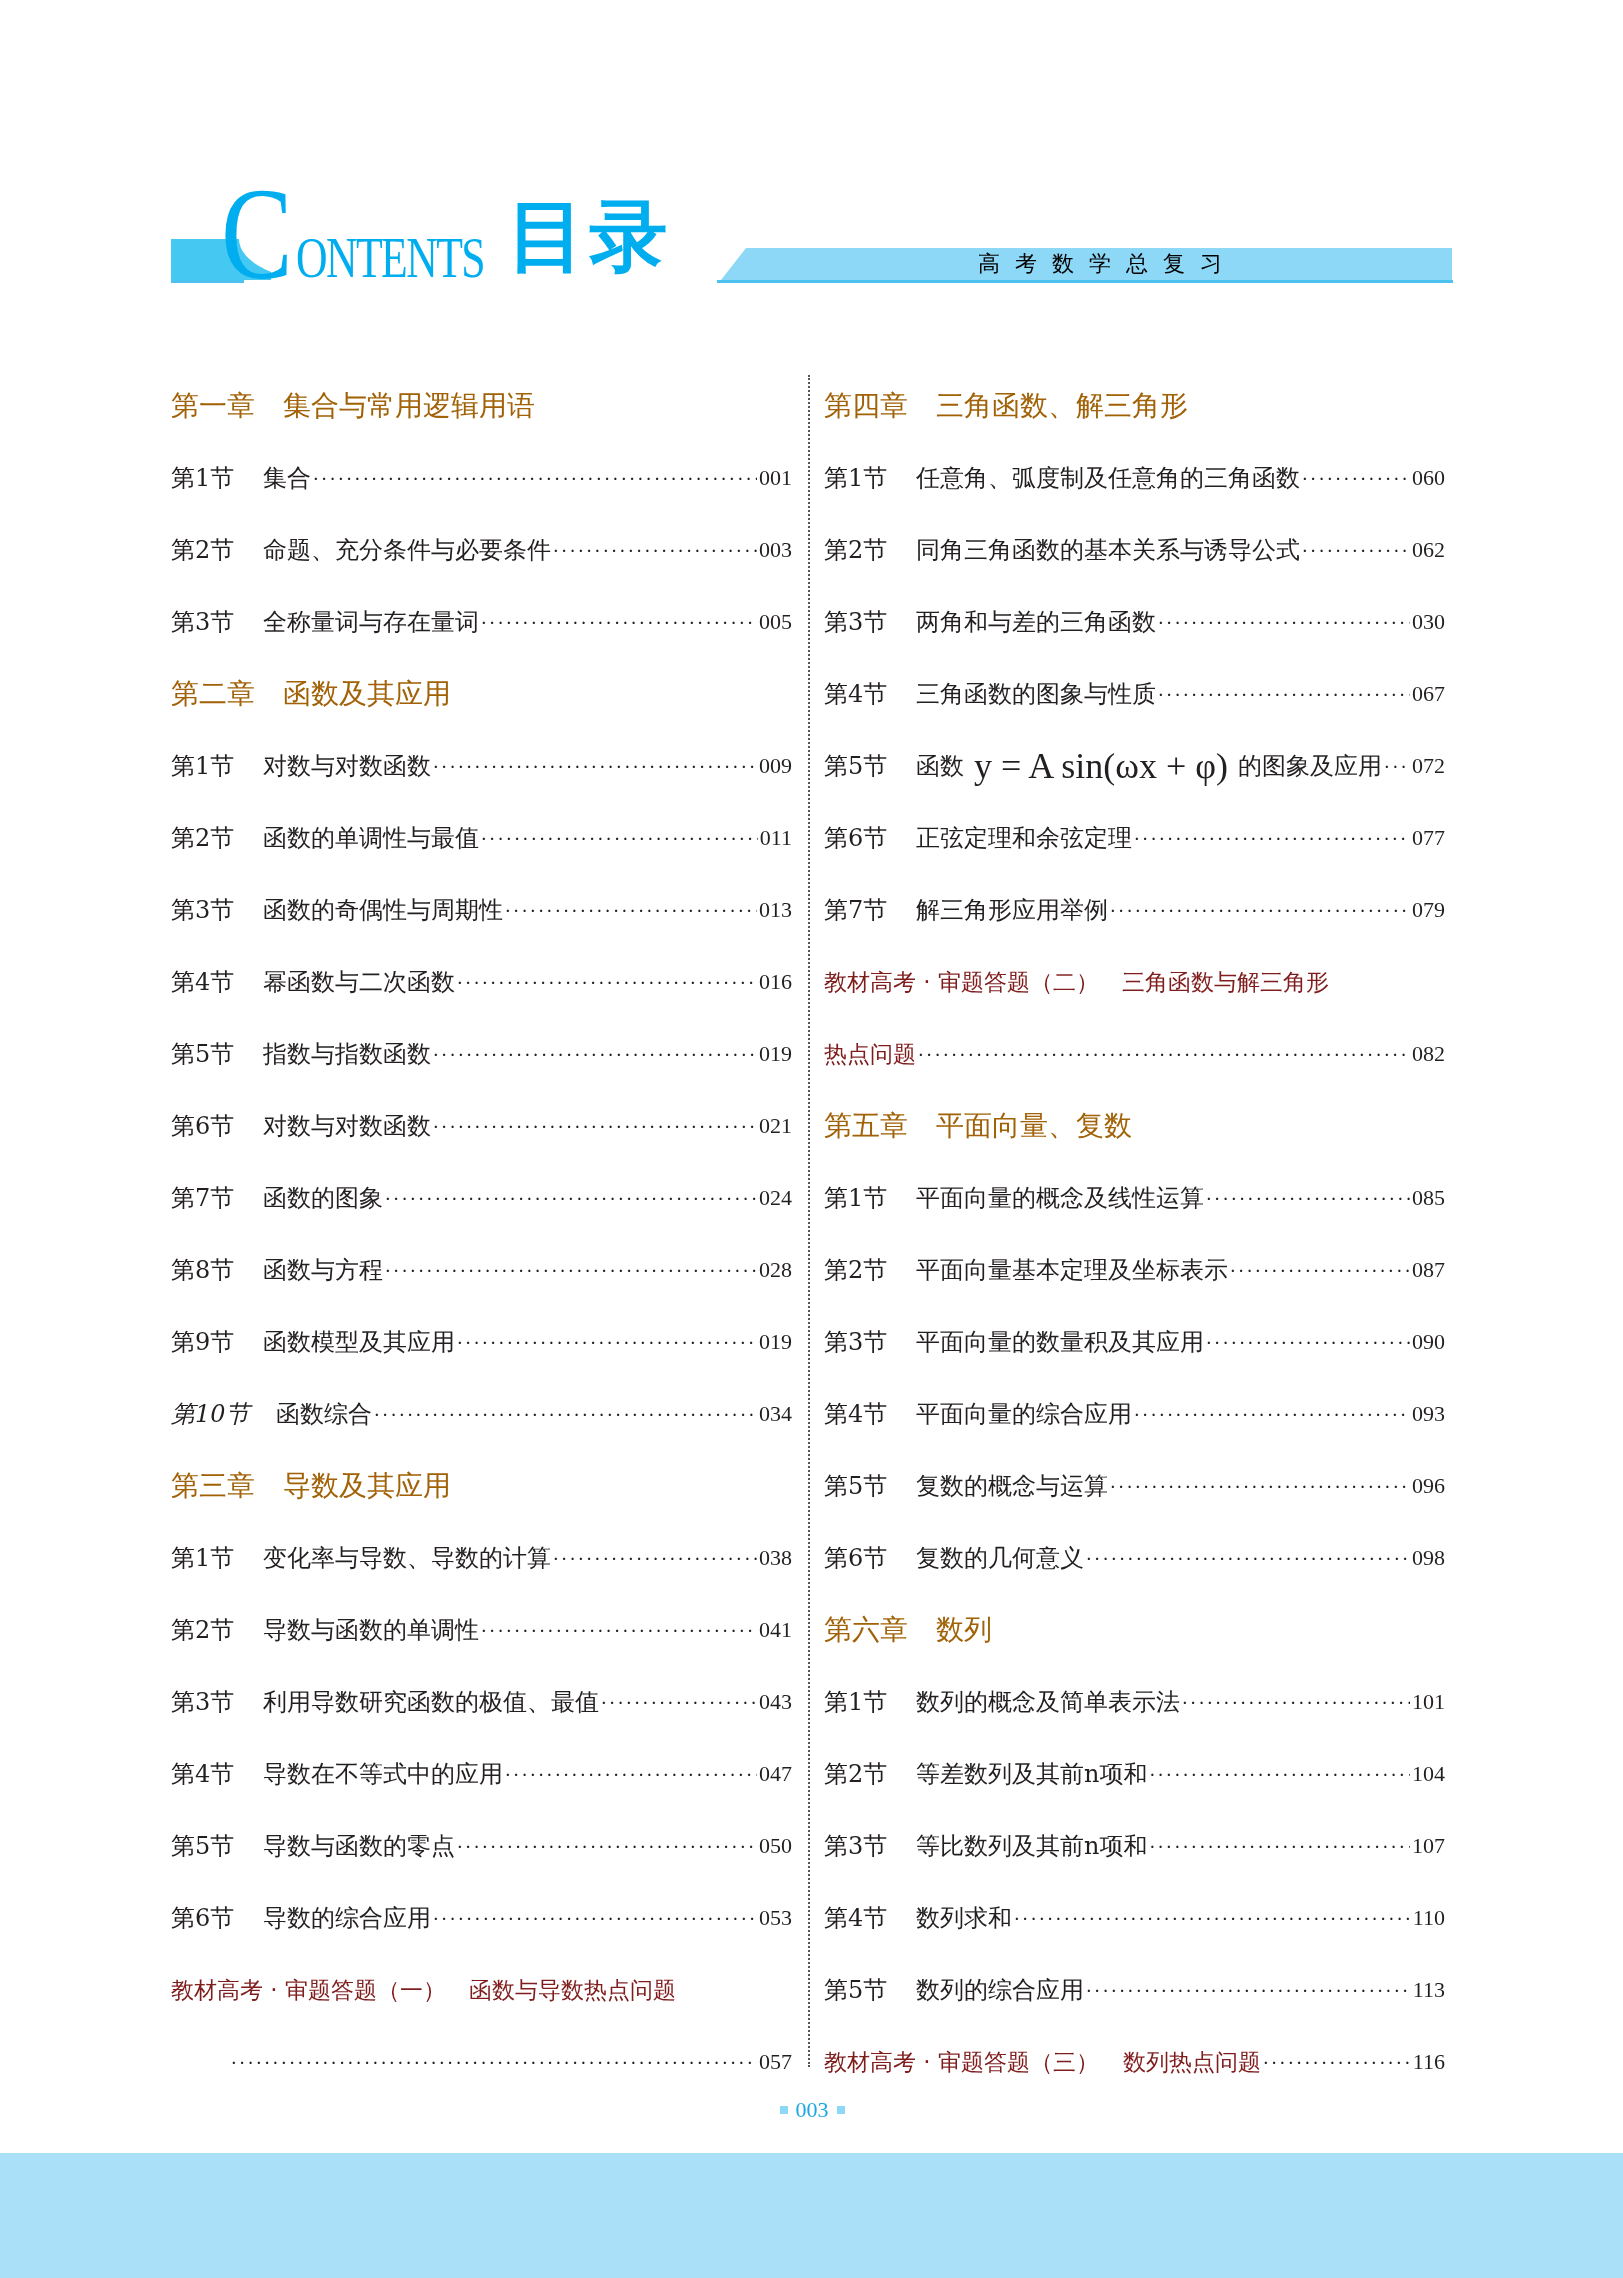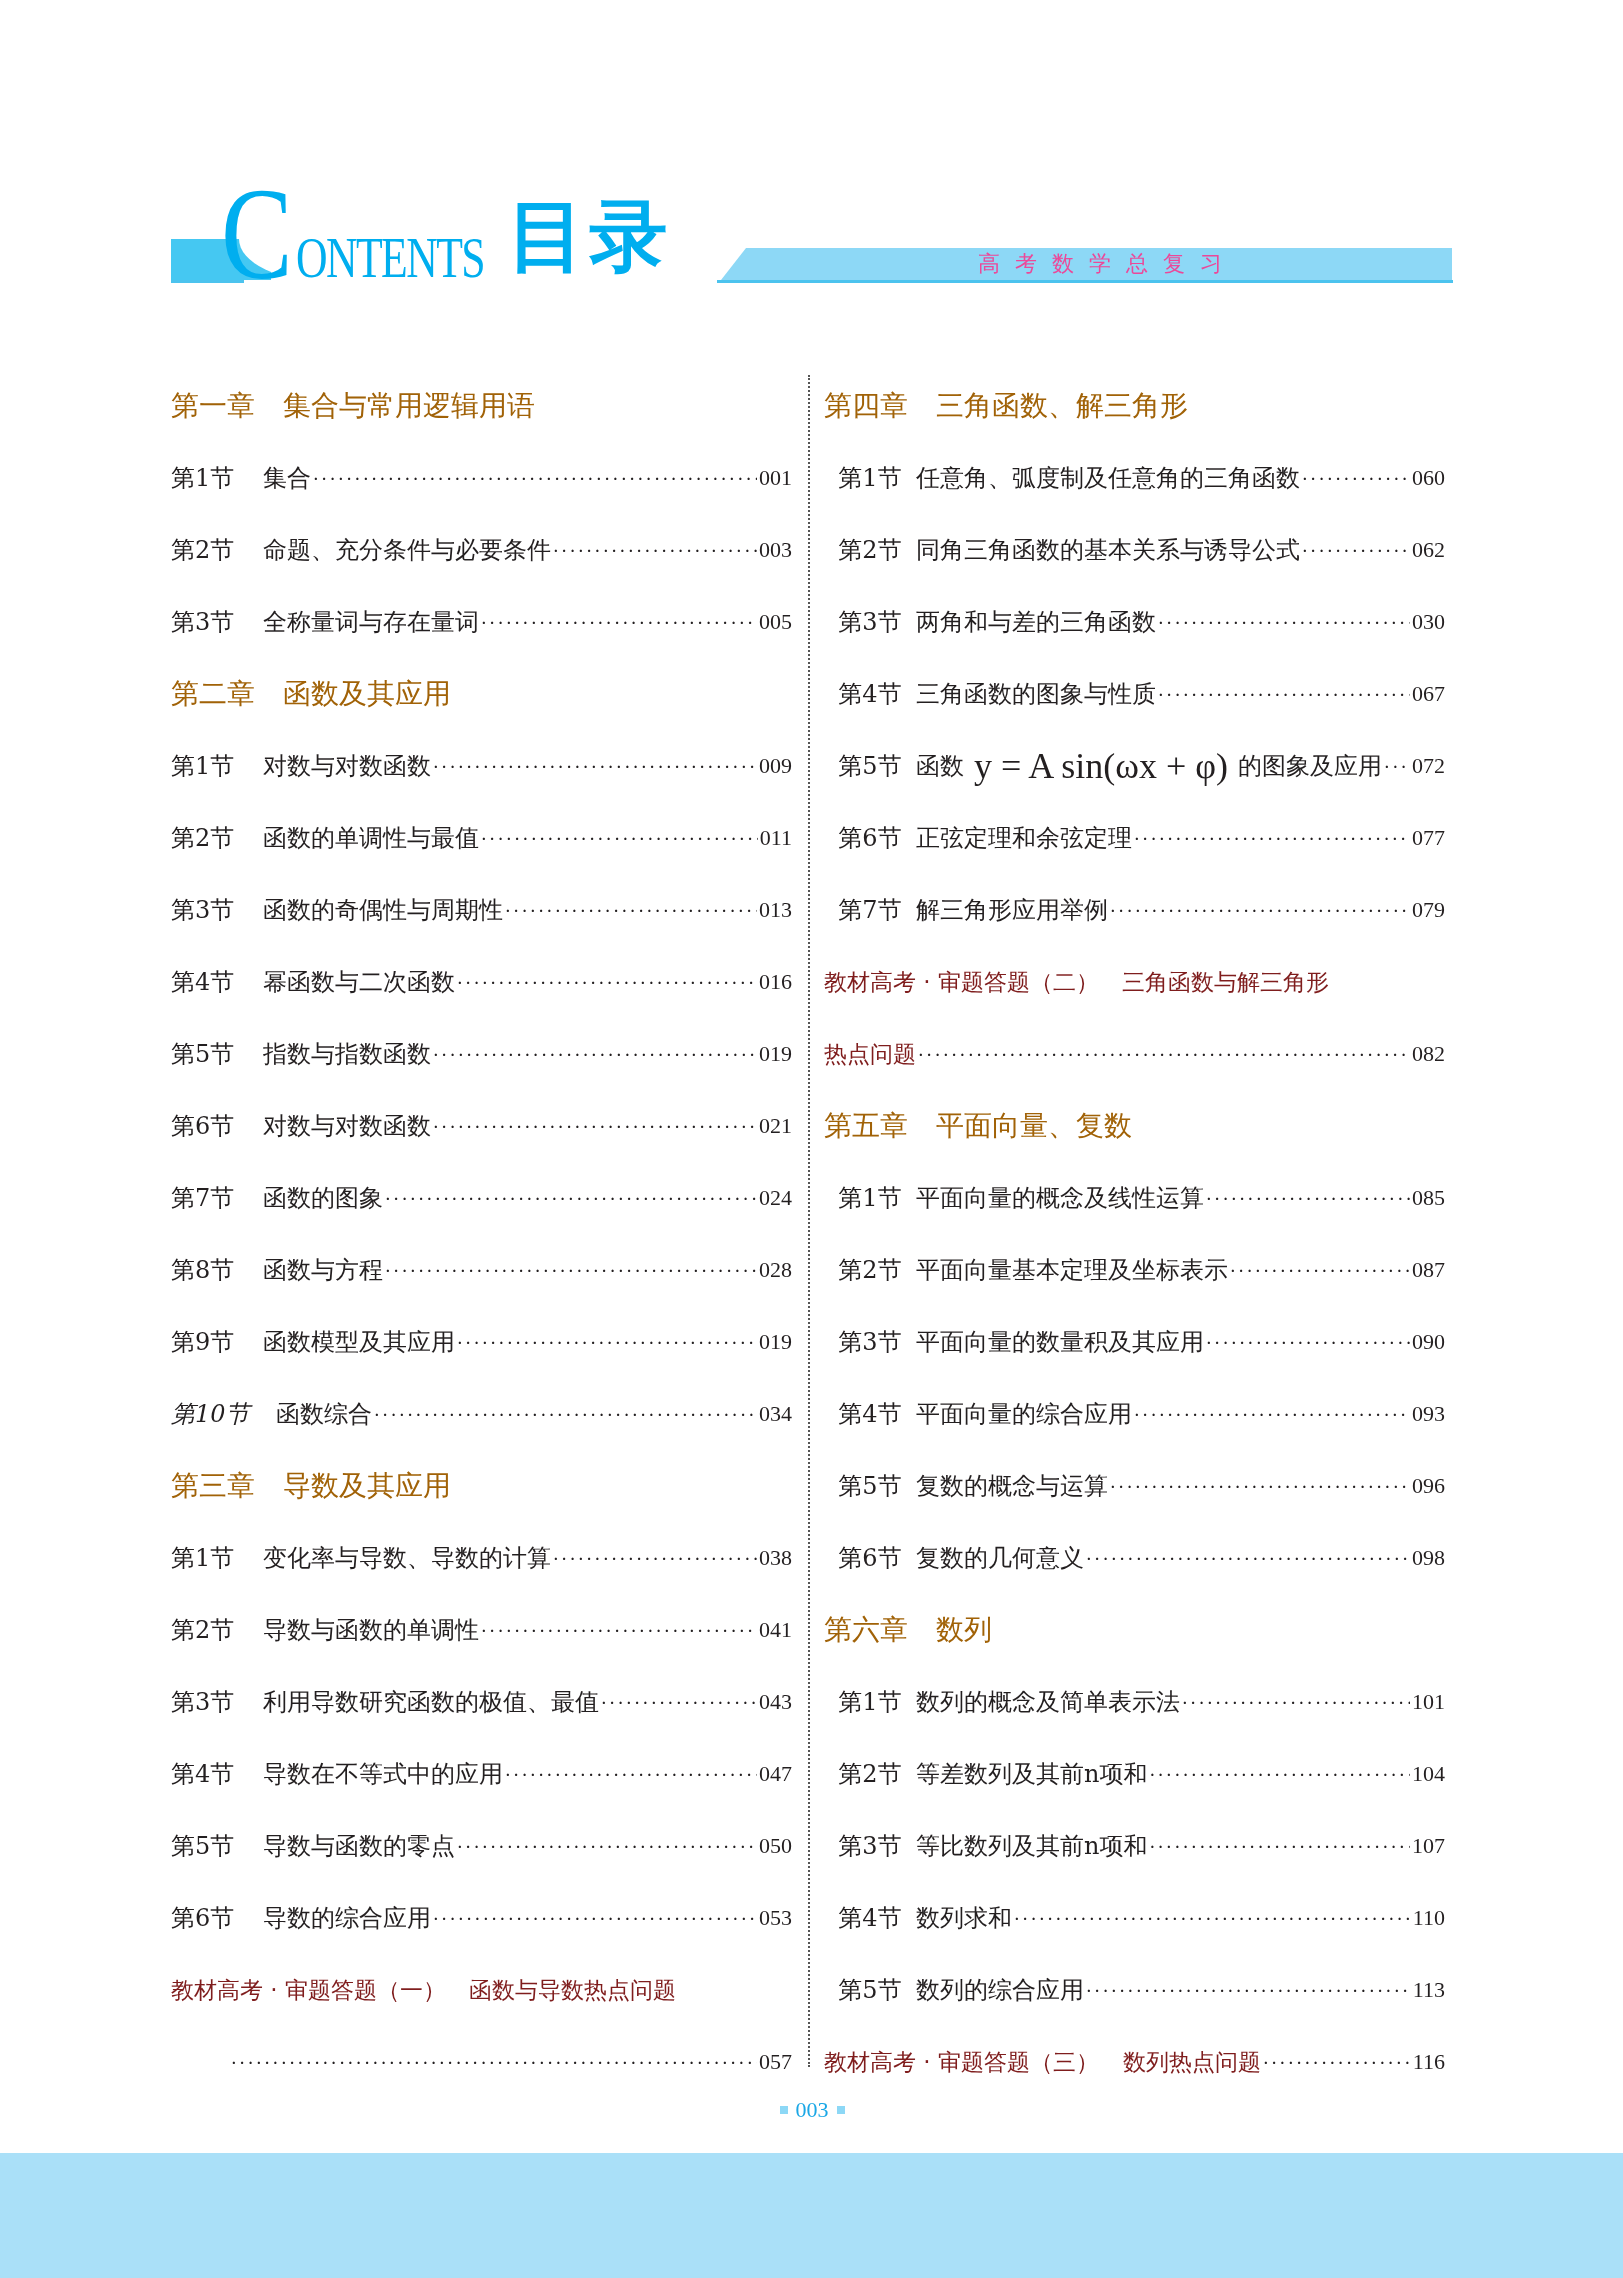--- a/index.html
+++ b/index.html
@@ -48,27 +48,27 @@
     margin-bottom: 4px;
   }
   .logo-cn {
     font-family: "DejaVu Sans", "Liberation Sans", sans-serif;
     font-size: 78px; line-height: 84px; font-weight: bold; letter-spacing: 4px;
     margin-left: 10px; margin-bottom: 6px;
   }
   .subtitle {
     position: absolute; left: 978px; top: 248px; height: 32px; line-height: 32px;
     font-family: "DejaVu Sans", "Liberation Sans", sans-serif;
-    font-size: 22px; letter-spacing: 15px; color: #ec4899;
+    font-size: 22px; letter-spacing: 15px; color: #000000;
   }
 
   
   .col { position: absolute; top: 370px; width: 621px; }
   .col-left { left: 171px; }
-  .col-right { left: 824px; text-align: center; }
+  .col-right { left: 824px; }
   .row {
     height: 72px; display: flex; align-items: center; white-space: nowrap;
     font-size: 24px;
   }
   .row.chapter {
     color: #a16207; font-size: 28px;
     font-family: "DejaVu Sans", "Liberation Sans", sans-serif;
   }
   .chap-no { margin-right: 28px; }
   .sec-no { width: 92px; flex: none; }

